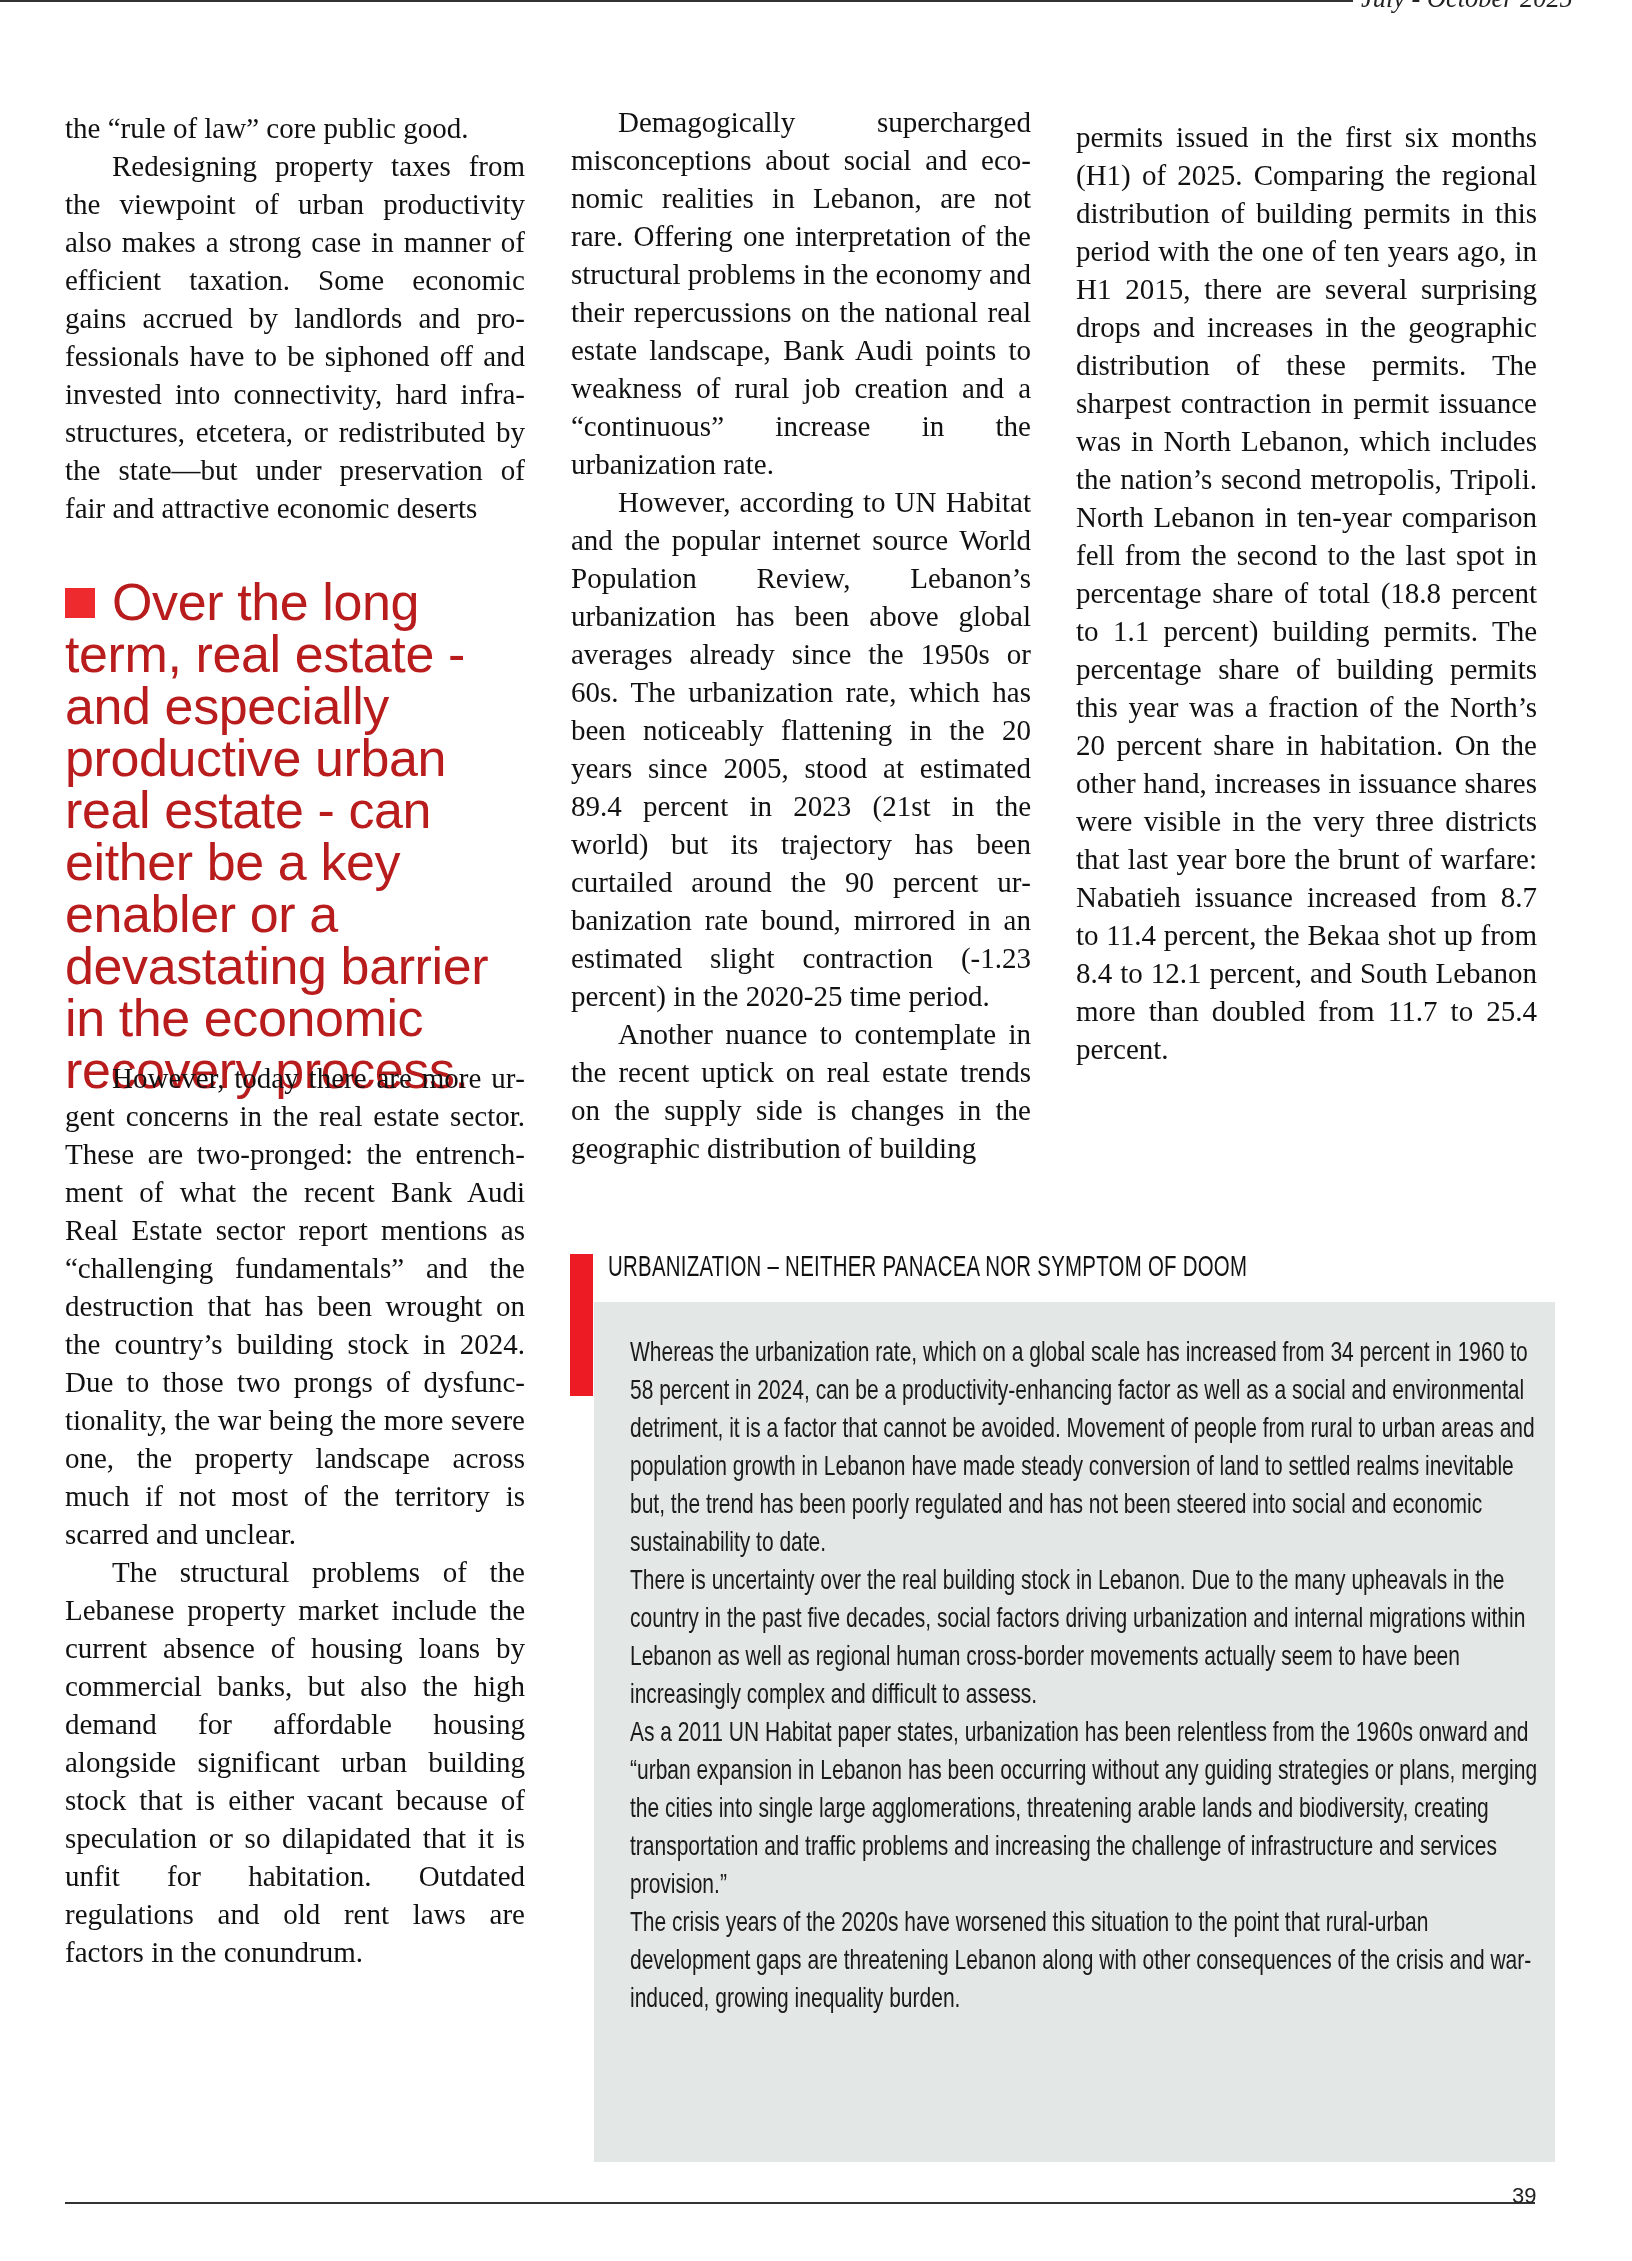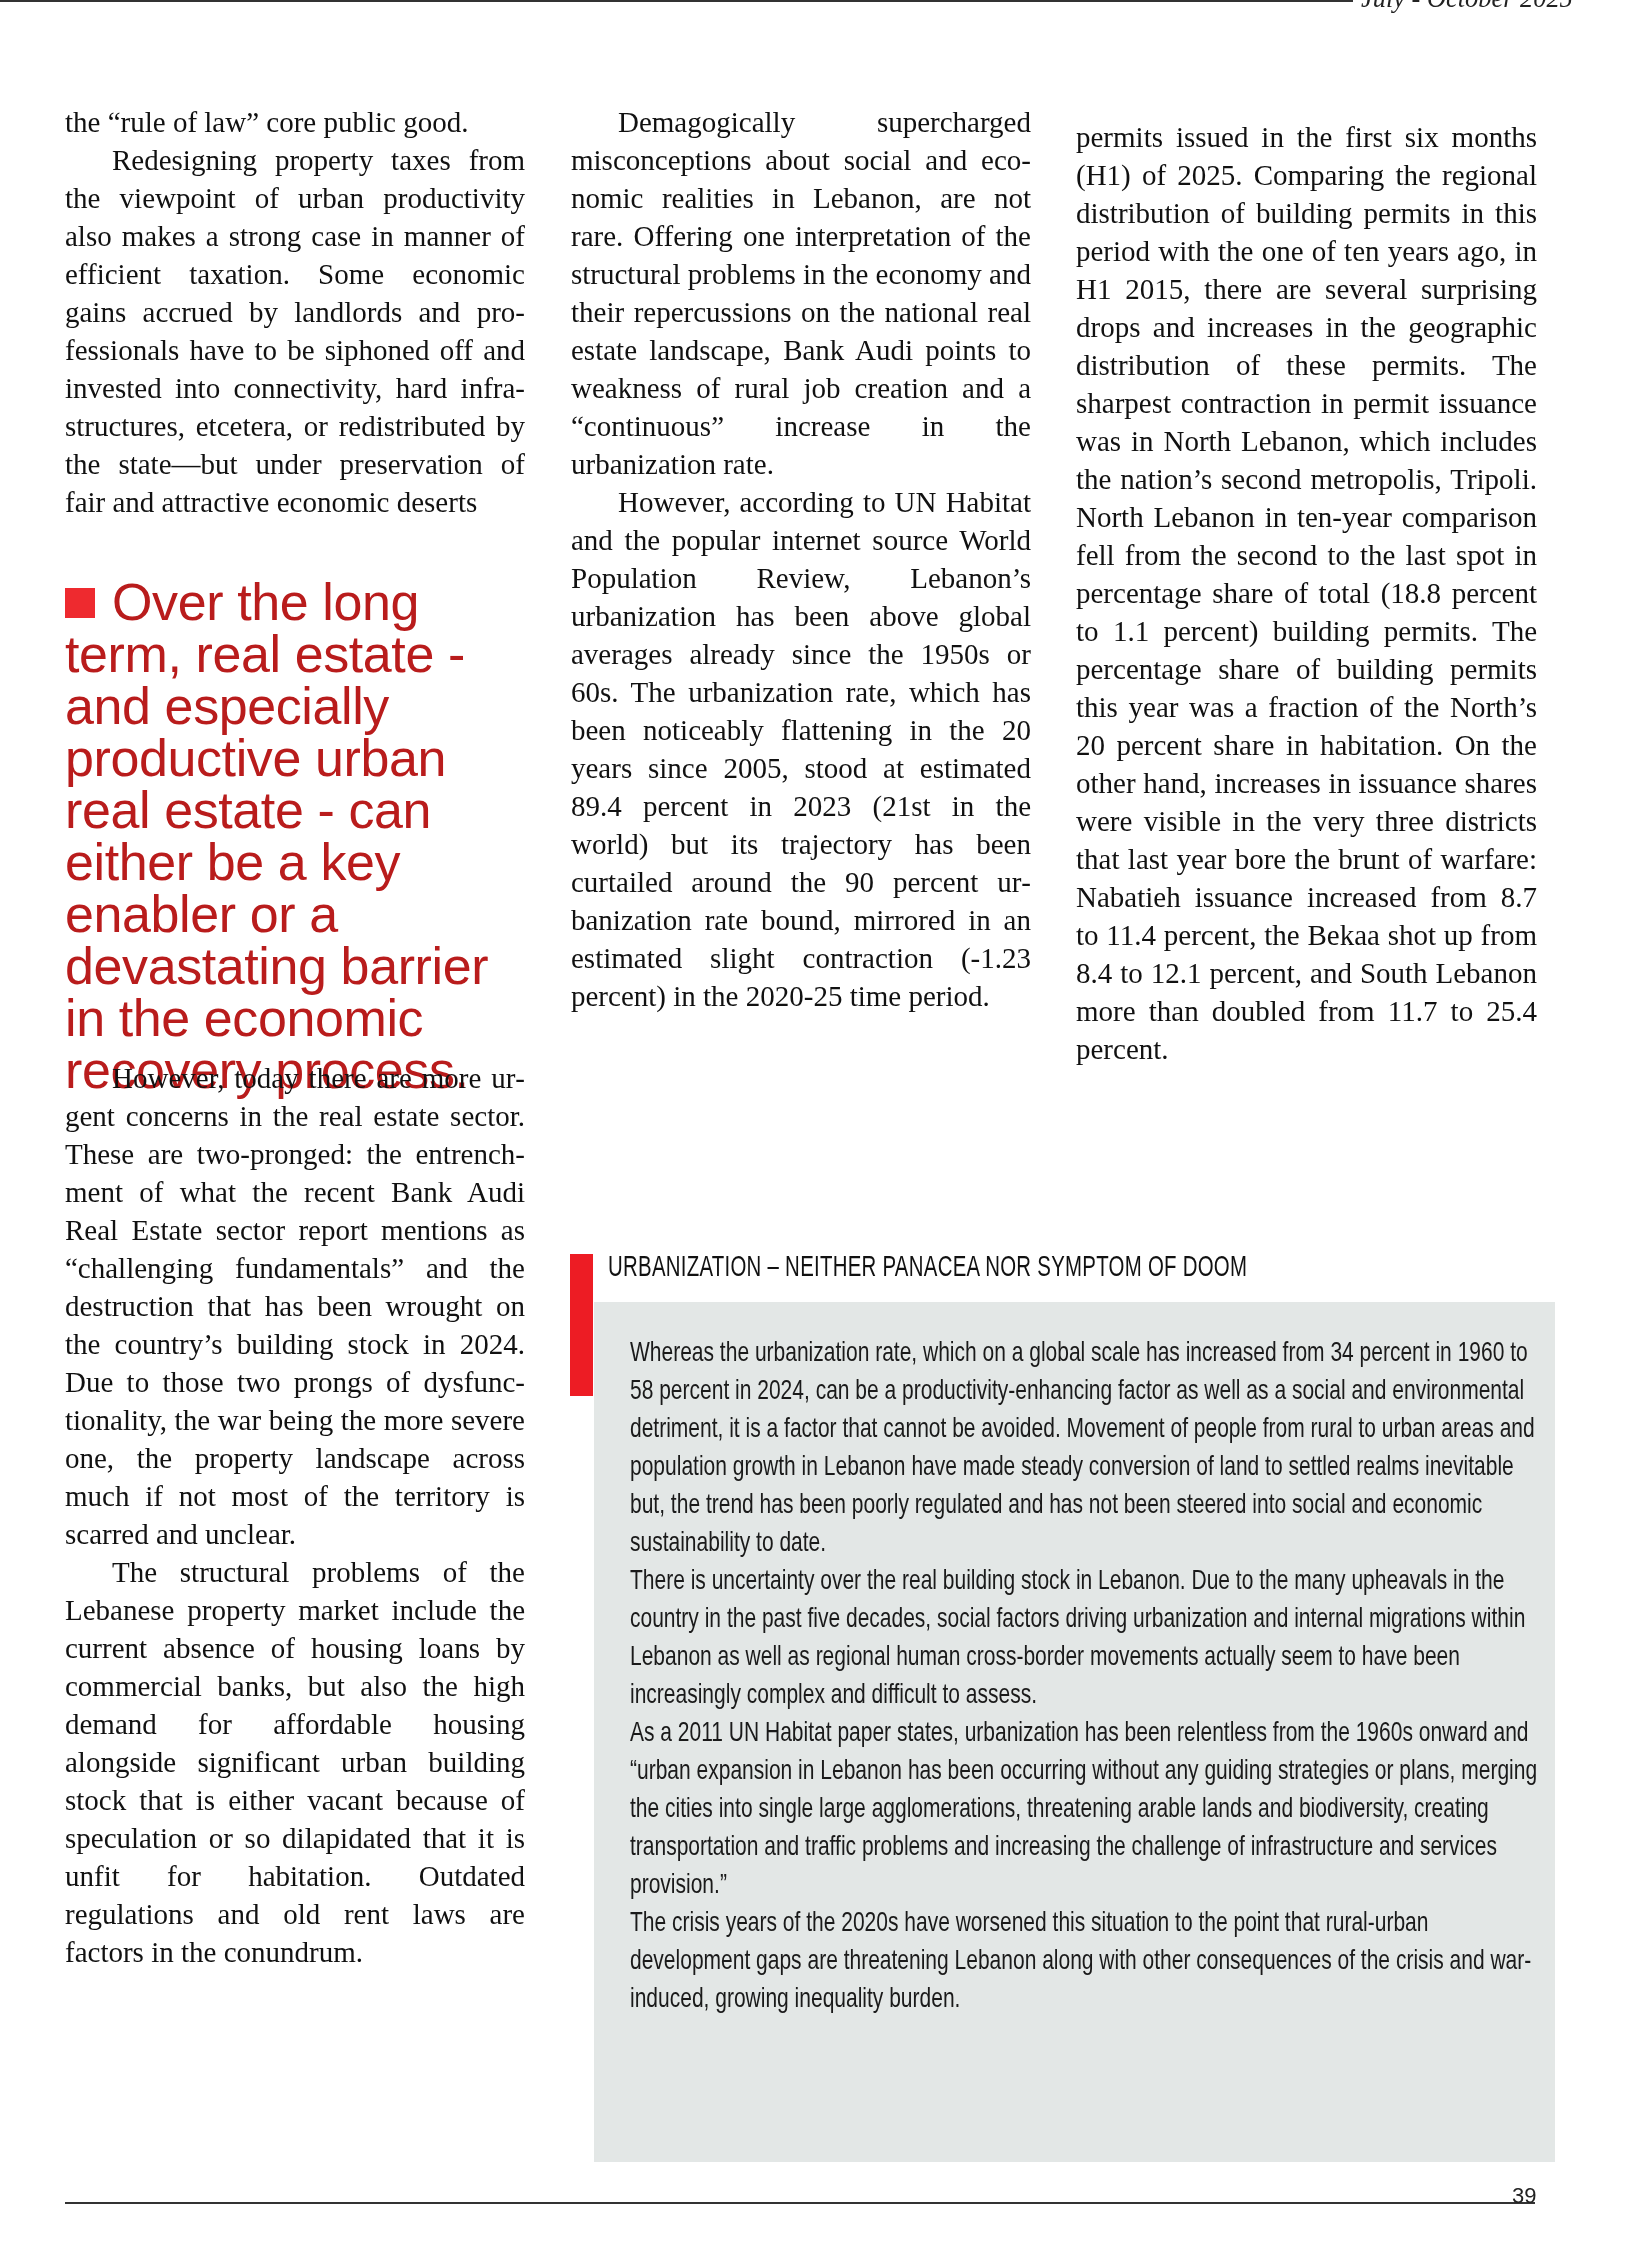--- a/index.html
+++ b/index.html
@@ -5,21 +5,21 @@
   html, body { margin: 0; padding: 0; background: #ffffff; }
   body { width: 1633px; height: 2261px; position: relative; overflow: hidden; color: #111; }
 
   .top-rule { position: absolute; left: 0; top: 0; width: 1353px; height: 1.6px; background: #333; }
   .issue-date { position: absolute; left: 1361px; top: -17px; font-family: "Liberation Serif", serif; font-style: italic; font-size: 26.4px; color: #222; white-space: nowrap; }
 
   .col { position: absolute; font-family: "Liberation Serif", serif; font-size: 29px; line-height: 38px; text-align: justify; hyphens: manual; color: #111; }
   .col p { margin: 0; }
   .col p.indent { text-indent: 47px; }
 
-  #col1a { left: 65px; top: 103px; width: 460px; }
+  #col1a { left: 65px; top: 109px; width: 460px; }
   #col1b { left: 65px; top: 1059px; width: 460px; }
   #col2 { left: 571px; top: 103px; width: 460px; font-family: Liberation Serif, serif; }
   #col3 { left: 1076px; top: 118px; width: 461px; }
 
   .pullquote { position: absolute; left: 65px; top: 576px; width: 474px; font-family: "Liberation Sans", sans-serif; font-size: 52px; line-height: 52px; color: #b91c1c; letter-spacing: -0.4px; }
   .pq-square { display: inline-block; width: 30px; height: 30px; background: #ee2a2f; margin-right: 17px; vertical-align: 1.6px; }
 
   .sidebar-bar { position: absolute; left: 570px; top: 1254px; width: 23px; height: 142px; background: #ed1c24; }
   .sidebar-title { position: absolute; left: 608px; top: 1249px; font-family: "Liberation Sans", sans-serif; font-size: 30px; color: #111; transform: scaleX(0.68); transform-origin: left top; white-space: nowrap; letter-spacing: 0.4px; }
   .sidebar-box { position: absolute; left: 594px; top: 1302px; width: 961px; height: 860px; background: #e3e7e6; }
@@ -45,20 +45,21 @@
 </div>
 
 <div class="col" id="col1b">
   <p class="indent">However, today there are more ur­gent concerns in the real estate sector. These are two-pronged: the entrench­ment of what the recent Bank Audi Real Estate sector report mentions as “challenging fundamentals” and the destruction that has been wrought on the country’s building stock in 2024. Due to those two prongs of dysfunc­tionality, the war being the more severe one, the property landscape across much if not most of the terri­tory is scarred and unclear.</p>
   <p class="indent">The structural problems of the Lebanese property market include the current absence of housing loans by commercial banks, but also the high de­mand for affordable housing alongside significant urban building stock that is either vacant because of speculation or so dilapidated that it is unfit for habita­tion. Outdated regulations and old rent laws are factors in the conundrum.</p>
 </div>
 
 <div class="col" id="col2">
   <p class="indent">Demagogically supercharged misconceptions about social and eco­nomic realities in Lebanon, are not rare. Offering one interpretation of the structural problems in the econ­omy and their repercussions on the national real estate landscape, Bank Audi points to weakness of rural job creation and a “continuous” increase in the urbanization rate.</p>
   <p class="indent">However, according to UN Habi­tat and the popular internet source World Population Review, Lebanon’s urbanization has been above global averages already since the 1950s or 60s. The urbanization rate, which has been noticeably flattening in the 20 years since 2005, stood at esti­mated 89.4 percent in 2023 (21st in the world) but its trajectory has been curtailed around the 90 percent ur­banization rate bound, mirrored in an estimated slight contraction (-1.23 percent) in the 2020-25 time period.</p>
+  <p class="indent">Another nuance to contemplate in the recent uptick on real estate trends on the supply side is changes in the geographic distribution of building</p>
 </div>
 
 <div class="col" id="col3">
   <p>permits issued in the first six months (H1) of 2025. Comparing the regional distribution of building permits in this period with the one of ten years ago, in H1 2015, there are several surprising drops and increases in the geographic distribution of these per­mits. The sharpest contraction in per­mit issuance was in North Lebanon, which includes the nation’s second metropolis, Tripoli. North Lebanon in ten-year comparison fell from the second to the last spot in percentage share of total (18.8 percent to 1.1 per­cent) building permits. The percent­age share of building permits this year was a fraction of the North’s 20 percent share in habitation. On the other hand, increases in issuance shares were visible in the very three districts that last year bore the brunt of warfare: Nabatieh is­suance increased from 8.7 to 11.4 per­cent, the Bekaa shot up from 8.4 to 12.1 percent, and South Lebanon more than doubled from 11.7 to 25.4 percent.</p>
 </div>
 
 <div class="sidebar-box"></div>
 <div class="sidebar-bar"></div>
 <div class="sidebar-title">URBANIZATION – NEITHER PANACEA NOR SYMPTOM OF DOOM</div>
 <div class="sidebar-body">

